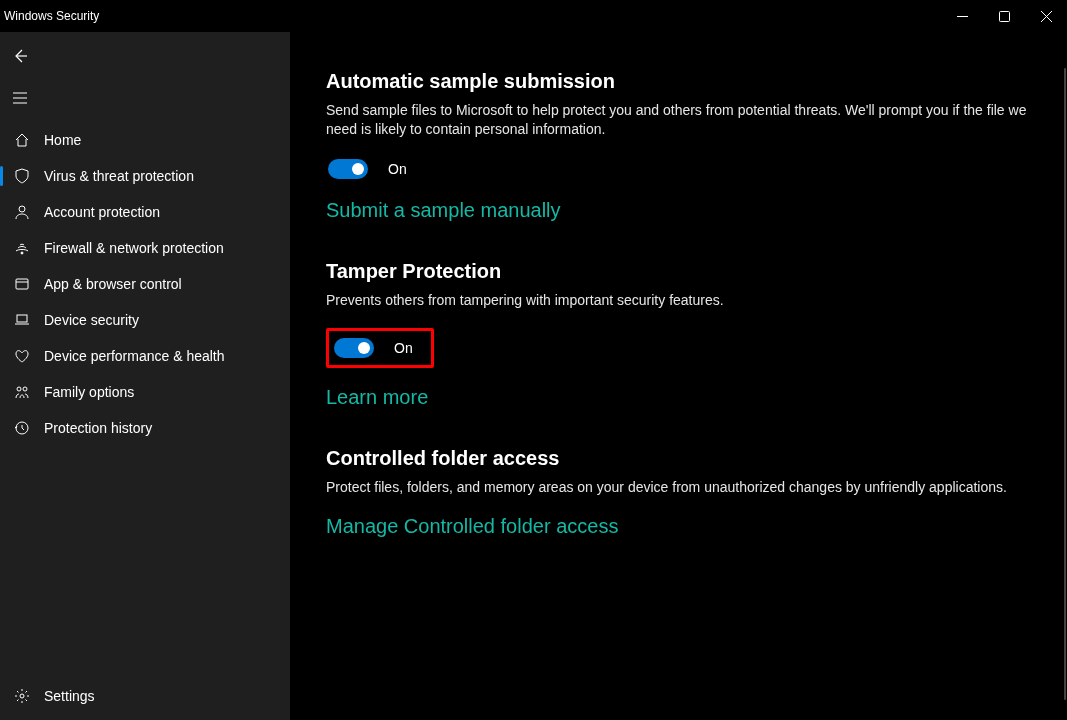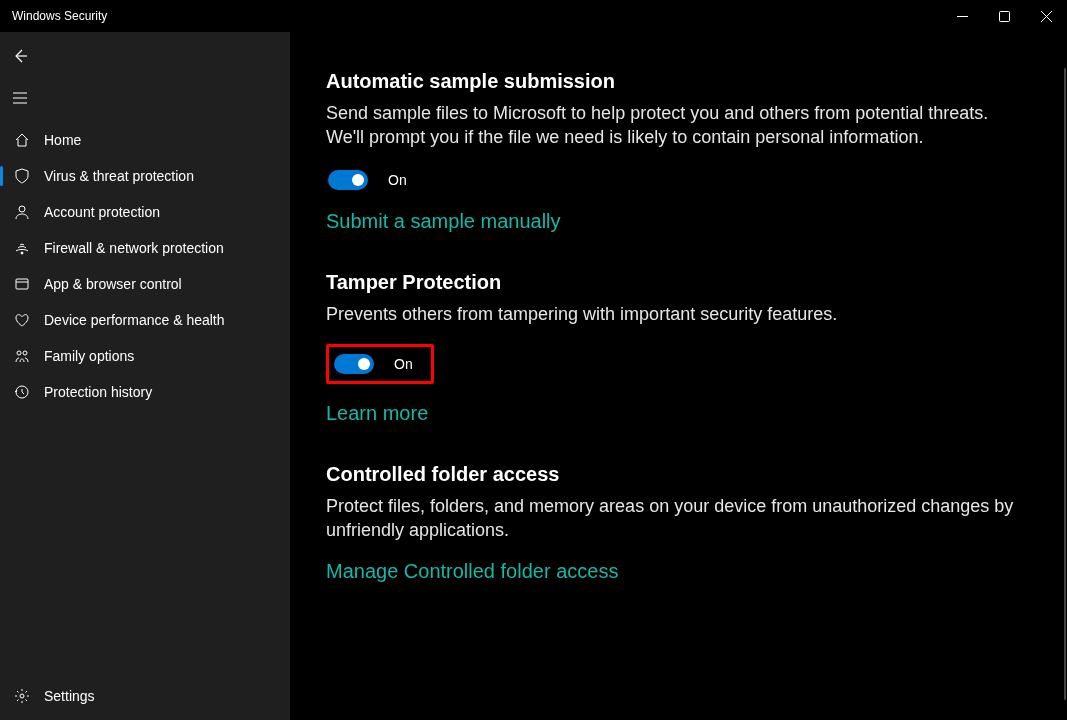--- a/index.html
+++ b/index.html
@@ -10,21 +10,21 @@
     color: #fff;
     overflow: hidden;
     font-size: 14px;
   }
   .titlebar {
     height: 32px;
     background: #000;
     display: flex;
     align-items: center;
     justify-content: space-between;
-    padding-left: 12px;
+    padding-left: 4px;
   }
   .titlebar-title { font-size: 12px; color: #fff; }
   .titlebar-controls { display: flex; }
   .tbtn {
     width: 42px; height: 32px;
     display: flex; align-items: center; justify-content: center;
     color: #fff; cursor: default;
   }
   .tbtn svg { width: 11px; height: 11px; }
   .app-body { display: flex; height: calc(720px - 32px); }
@@ -77,21 +77,21 @@
     right: 1px; top: 36px; bottom: 20px;
     width: 2px; background: #444;
     border-radius: 2px;
   }
   .section { margin-bottom: 38px; max-width: 720px; }
   .section h2 {
     font-size: 20px; font-weight: 600;
     margin-bottom: 8px;
   }
   .section .desc {
-    font-size: 18px; color: #e6e6e6;
+    font-size: 14px; color: #e6e6e6;
     line-height: 1.35;
     margin-bottom: 18px;
   }
   .toggle-row {
     display: flex; align-items: center; gap: 20px;
     margin-bottom: 18px;
     padding: 2px;
     width: fit-content;
   }
   .toggle-row.highlight {
@@ -192,20 +192,29 @@
         <span class="label">Firewall &amp; network protection</span>
       </div>
       <div class="nav-item">
         <span class="icon">
           <svg viewBox="0 0 16 16">
               <rect x="2" y="3" width="12" height="10" rx="1" stroke="#fff" stroke-width="1" fill="none"></rect>
               <path d="M2 6 H14" stroke="#fff" stroke-width="1"></path>
             </svg>
         </span>
         <span class="label">App &amp; browser control</span>
+      </div>
+      <div class="nav-item">
+        <span class="icon">
+          <svg viewBox="0 0 16 16">
+              <rect x="3" y="3" width="10" height="7" stroke="#fff" stroke-width="1" fill="none"></rect>
+              <path d="M1 12 H15" stroke="#fff" stroke-width="1"></path>
+            </svg>
+        </span>
+        <span class="label">Device security</span>
       </div>
       <div class="nav-item">
         <span class="icon">
           <svg viewBox="0 0 16 16">
               <path d="M8 14 C8 14 2 10 2 6 C2 3 4 2 6 3 C7 3.5 8 5 8 5 C8 5 9 3.5 10 3 C12 2 14 3 14 6 C14 10 8 14 8 14 Z" stroke="#fff" stroke-width="1" fill="none"></path>
             </svg>
         </span>
         <span class="label">Device performance &amp; health</span>
       </div>
       <div class="nav-item">

